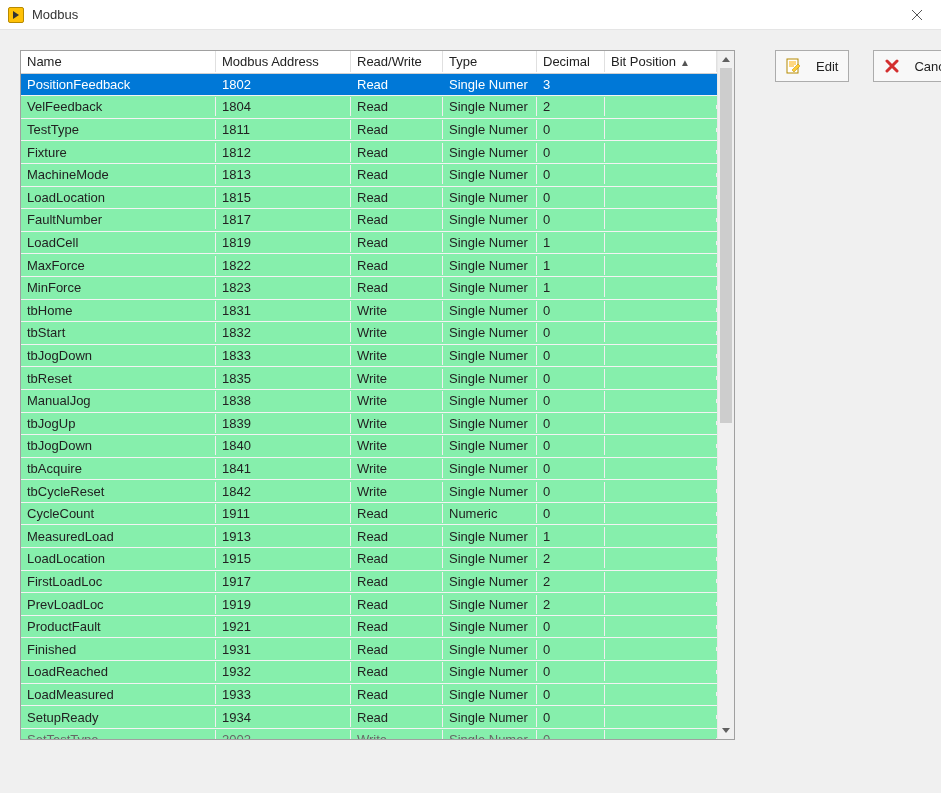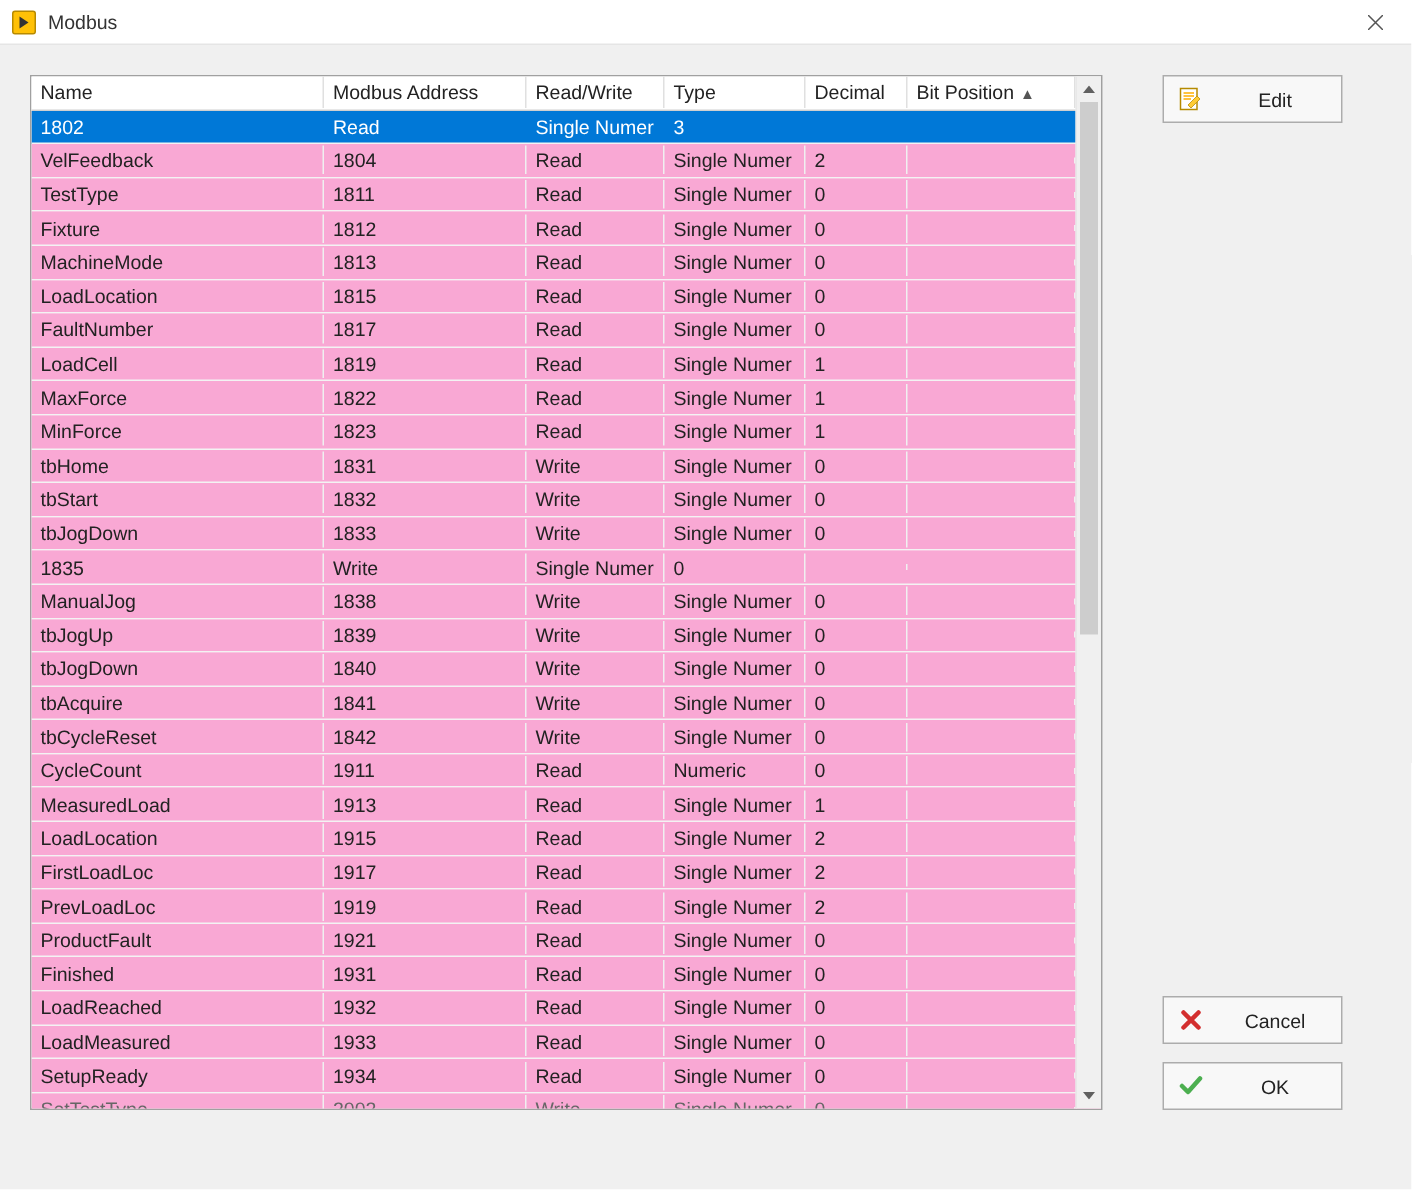--- a/index.html
+++ b/index.html
@@ -10,32 +10,32 @@
     .titlebar .title-text { flex: 1; color: #333; }
     .titlebar .close-btn { width: 40px; height: 26px; display: flex; align-items: center; justify-content: center; color: #555; cursor: pointer; }
     .client { background: #f0f0f0; height: 763px; padding: 20px; display: flex; gap: 40px; }
 
     .table-wrap { width: 715px; height: 690px; border: 1px solid #a0a0a0; background: #fff; position: relative; display: flex; flex-direction: column; }
     .thead, .row { display: grid; grid-template-columns: 195px 135px 92px 94px 68px 112px; align-items: center; height: 22.6px; }
     .thead { border-bottom: 1px solid #d0d0d0; background: #ffffff; }
     .thead .cell { padding: 3px 6px; border-right: 1px solid #e0e0e0; font-weight: 400; color: #222; white-space: nowrap; overflow: hidden; text-overflow: ellipsis; }
     .thead .up-arrow { margin-left: 4px; font-size: 10px; color: #555; }
     .tbody { flex: 1; overflow-y: hidden; position: relative; }
-    .row { border-bottom: 1px solid #f3f3f3; background: #f9a8d4; }
+    .row { border-bottom: 1px solid #f3f3f3; background: #86efac; }
     .row .cell { padding: 2px 6px; border-right: 1px solid #f0f0f0; color: #222; white-space: nowrap; overflow: hidden; text-overflow: ellipsis; }
     .row.selected { background: #0078d7; }
     .row.selected .cell { color: #fff; border-right-color: #0078d7; }
     .row.partial .cell { color: #666; }
 
     .scrollbar { position: absolute; right: 0; top: 0; bottom: 0; width: 17px; background: #f0f0f0; border-left: 1px solid #e8e8e8; }
     .scroll-arrow { height: 17px; display: flex; align-items: center; justify-content: center; color: #606060; cursor: pointer; }
     .scroll-track { position: absolute; top: 17px; bottom: 17px; left: 0; right: 0; }
     .scroll-thumb { position: absolute; left: 2px; right: 2px; top: 0; height: 355px; background: #cdcdcd; border-radius: 0; }
 
-    .side { display: flex; flex-direction: column; gap: 12px; width: 120px; }
+    .side { display: flex; flex-direction: row; gap: 12px; width: 120px; }
     .side-spacer { flex: 1; }
     .btn { height: 32px; display: flex; align-items: center; gap: 14px; padding: 0 10px; background: #f8f8f8; border: 1px solid #acacac; cursor: pointer; }
     .btn .btn-text { flex: 1; text-align: center; color: #222; }
     .btn .icon-slot { width: 16px; height: 16px; display: flex; align-items: center; justify-content: center; }
   </style>
 </head>
 <body>
 
 <div class="titlebar">
   <div class="app-icon"></div>
@@ -55,20 +55,21 @@
       <div class="cell">Modbus Address</div>
       <div class="cell">Read/Write</div>
       <div class="cell">Type</div>
       <div class="cell">Decimal</div>
       <div class="cell">
         <span>Bit Position</span><span class="up-arrow">▲</span>
       </div>
     </div>
     <div class="tbody" id="tbody">
         <div class="row selected">
+          <div class="cell">PositionFeedback</div>
           <div class="cell">1802</div>
           <div class="cell">Read</div>
           <div class="cell">Single Numer</div>
           <div class="cell">3</div>
           <div class="cell"></div>
         </div>
         <div class="row">
           <div class="cell">VelFeedback</div>
           <div class="cell">1804</div>
           <div class="cell">Read</div>
@@ -158,20 +159,21 @@
         </div>
         <div class="row">
           <div class="cell">tbJogDown</div>
           <div class="cell">1833</div>
           <div class="cell">Write</div>
           <div class="cell">Single Numer</div>
           <div class="cell">0</div>
           <div class="cell"></div>
         </div>
         <div class="row">
+          <div class="cell">tbReset</div>
           <div class="cell">1835</div>
           <div class="cell">Write</div>
           <div class="cell">Single Numer</div>
           <div class="cell">0</div>
           <div class="cell"></div>
         </div>
         <div class="row">
           <div class="cell">ManualJog</div>
           <div class="cell">1838</div>
           <div class="cell">Write</div>

